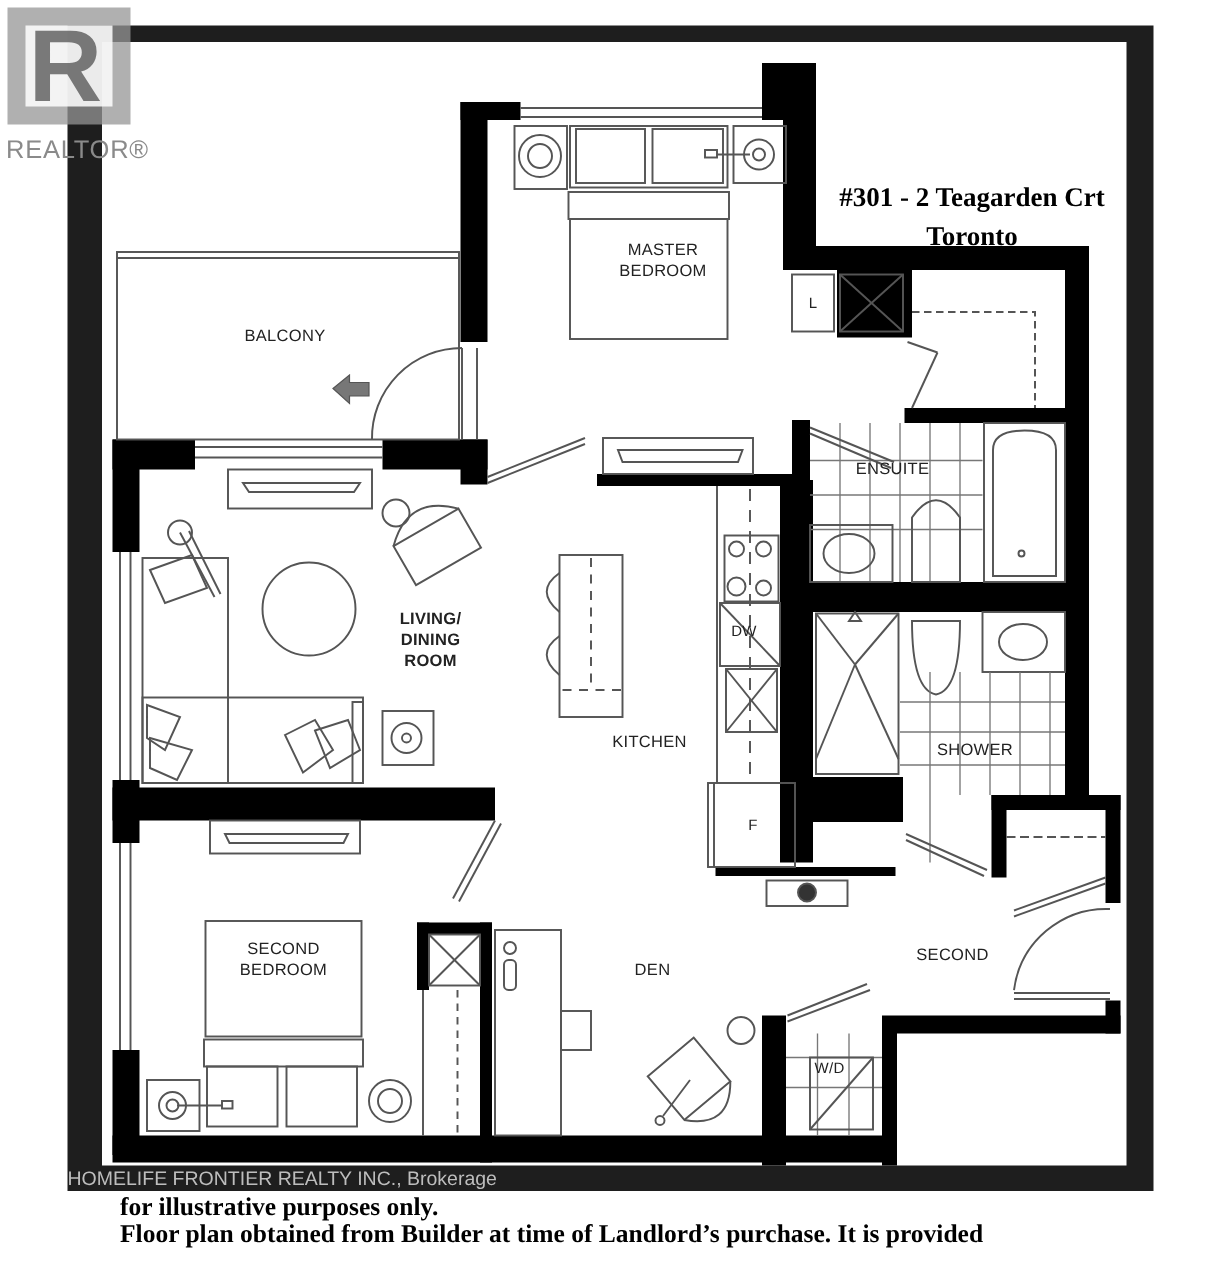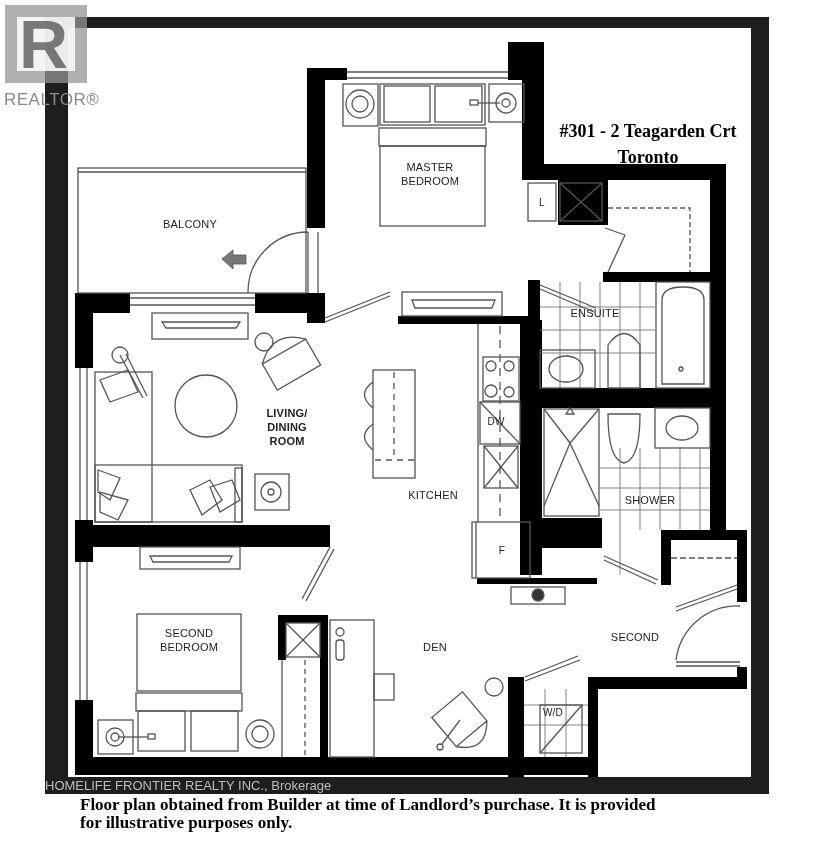--- a/index.html
+++ b/index.html
@@ -251,21 +251,21 @@
     </g>
     <rect x="540" y="705" width="42" height="48"></rect>
     <line x1="540" y1="753" x2="582" y2="705"></line>
     <line x1="525" y1="677" x2="578" y2="656"></line>
       <line x1="525" y1="681" x2="580" y2="660"></line>
   </g>
 
   <path d="M222 259 L233 250 L233 255 L246 255 L246 264 L233 264 L233 269 Z" fill="#777" stroke="#555" stroke-width="0.8"></path>
 </svg>
 
-<div class="lbl" style="left:380px;top:160px;width:100px;">
+<div class="lbl" style="left:392px;top:160px;width:100px;">
   <div>MASTER</div>
   <div>BEDROOM</div>
 </div>
 <div class="lbl" style="left:150px;top:217px;width:80px;">BALCONY</div>
 <div class="lbl" style="left:560px;top:306px;width:70px;">ENSUITE</div>
 <div class="lbl" style="left:252px;top:406px;width:70px;font-weight:bold;">
   <div>LIVING/</div>
   <div>DINING</div>
   <div>ROOM</div>
 </div>
@@ -289,15 +289,15 @@
 </div>
 
 <div class="logo">
   <div class="in"></div>
   <div class="r">R</div>
 </div>
 <div class="logotext">REALTOR®</div>
 
 <div class="brok">HOMELIFE FRONTIER REALTY INC., Brokerage</div>
 <div class="disc">
+  <div>for illustrative purposes only.</div>
   <div>Floor plan obtained from Builder at time of Landlord’s purchase. It is provided</div>
-  <div>for illustrative purposes only.</div>
 </div>
 
 </body></html>

